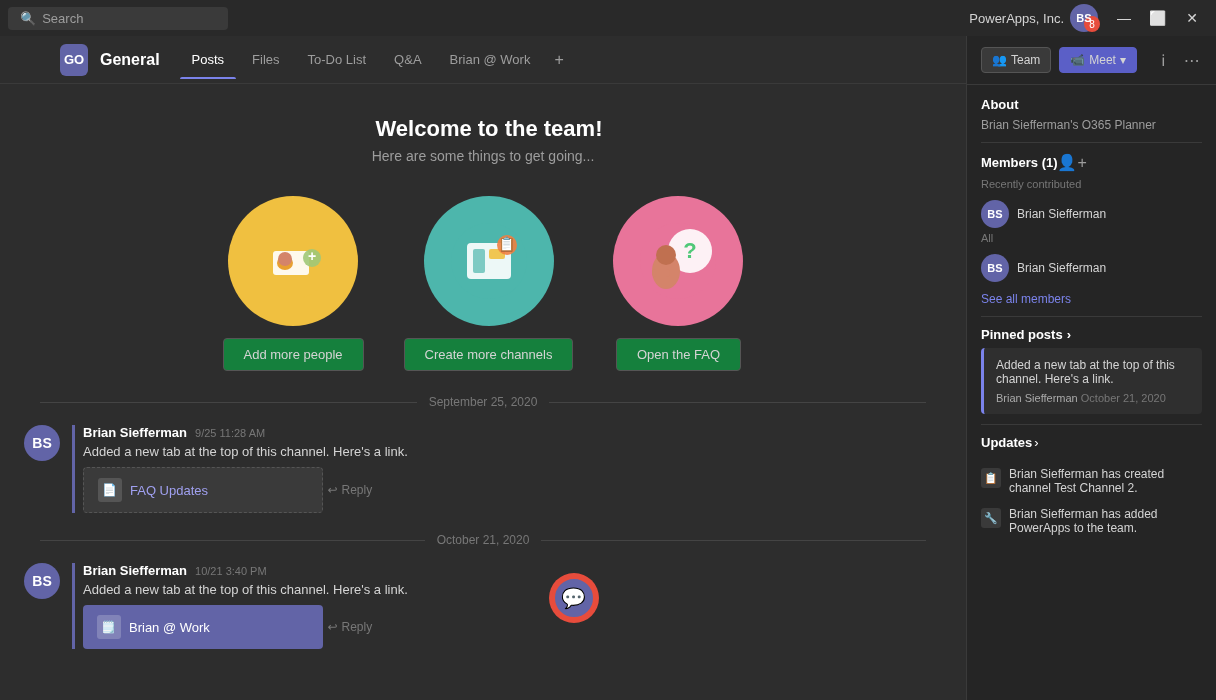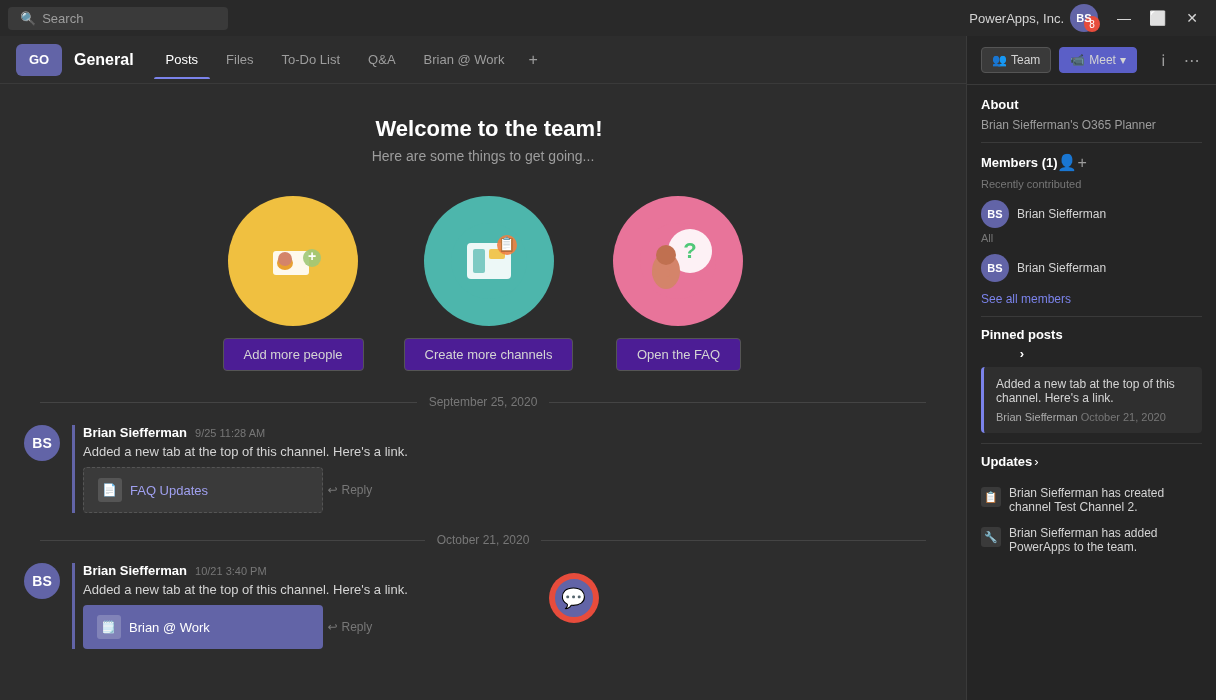--- a/index.html
+++ b/index.html
@@ -110,31 +110,32 @@
       height: 48px;
       background: #2d2d2d;
       display: flex;
       align-items: center;
       padding: 0 16px;
       gap: 4px;
       border-bottom: 1px solid #3a3a3a;
       flex-shrink: 0;
     }
     .channel-icon {
-      width: 46px;
+      width: 28px;
       height: 32px;
       border-radius: 6px;
       background: #6264a7;
       display: flex;
       align-items: center;
       justify-content: center;
       color: white;
       font-size: 13px;
       font-weight: bold;
       margin-right: 8px;
+      margin-left: 44px;
     }
     .channel-name {
       font-size: 16px;
       font-weight: 600;
       color: #fff;
       margin-right: 16px;
     }
     .tab-item {
       padding: 12px 12px;
       font-size: 13px;
@@ -209,21 +210,21 @@
       border-radius: 50%;
       display: flex;
       align-items: center;
       justify-content: center;
       font-size: 40px;
     }
     .illustration-yellow { background: #f0c040; }
     .illustration-teal { background: #4db6ac; }
     .illustration-pink { background: #e8749a; }
     .action-btn {
-      background: #4c1d95;
+      background: #15803d;
       border: 1px solid #555;
       border-radius: 4px;
       padding: 8px 20px;
       color: #d4d4d4;
       font-size: 13px;
       cursor: pointer;
       white-space: nowrap;
     }
 
     
@@ -479,21 +480,20 @@
       justify-content: space-between;
       margin-bottom: 6px;
     }
     .rp-pinned-title {
       font-size: 13px;
       font-weight: 600;
       color: #fff;
       display: flex;
       align-items: center;
       gap: 4px;
-      flex-direction: column;
     }
     .rp-pinned-card {
       background: #2f2f2f;
       border-radius: 4px;
       padding: 10px 12px;
       border-left: 3px solid #7b83eb;
       margin-bottom: 10px;
     }
     .rp-pinned-text {
       font-size: 12px;

